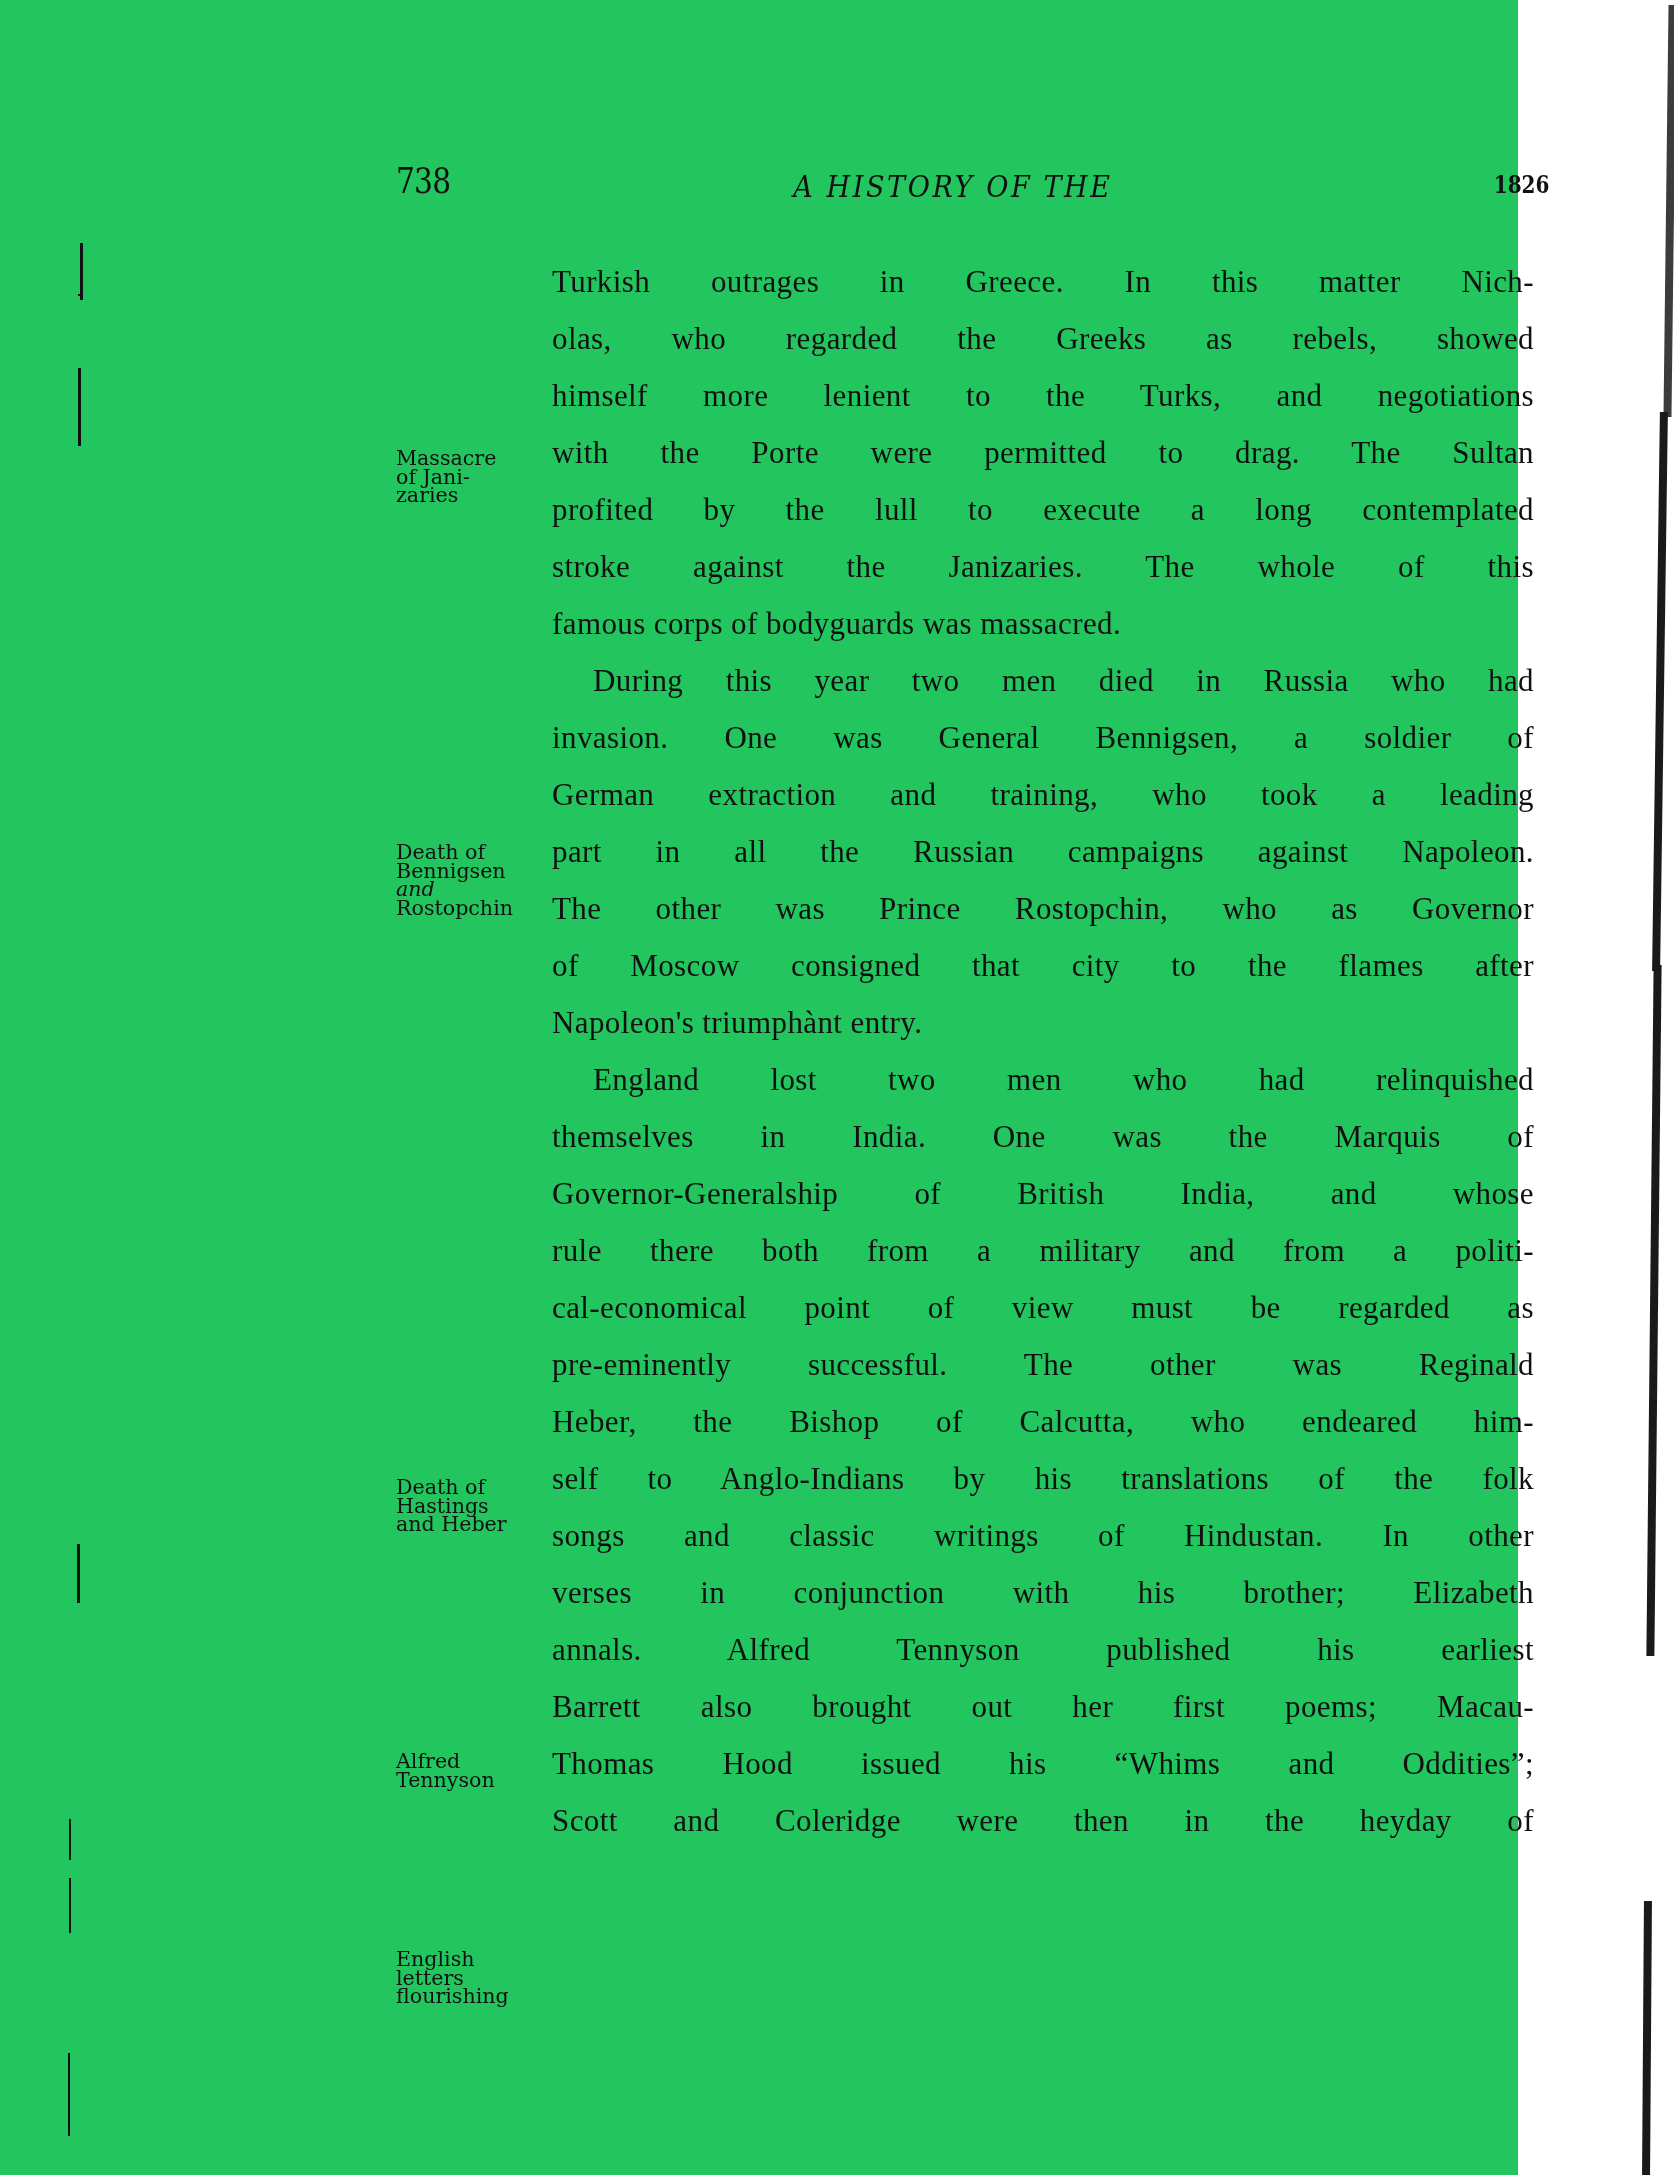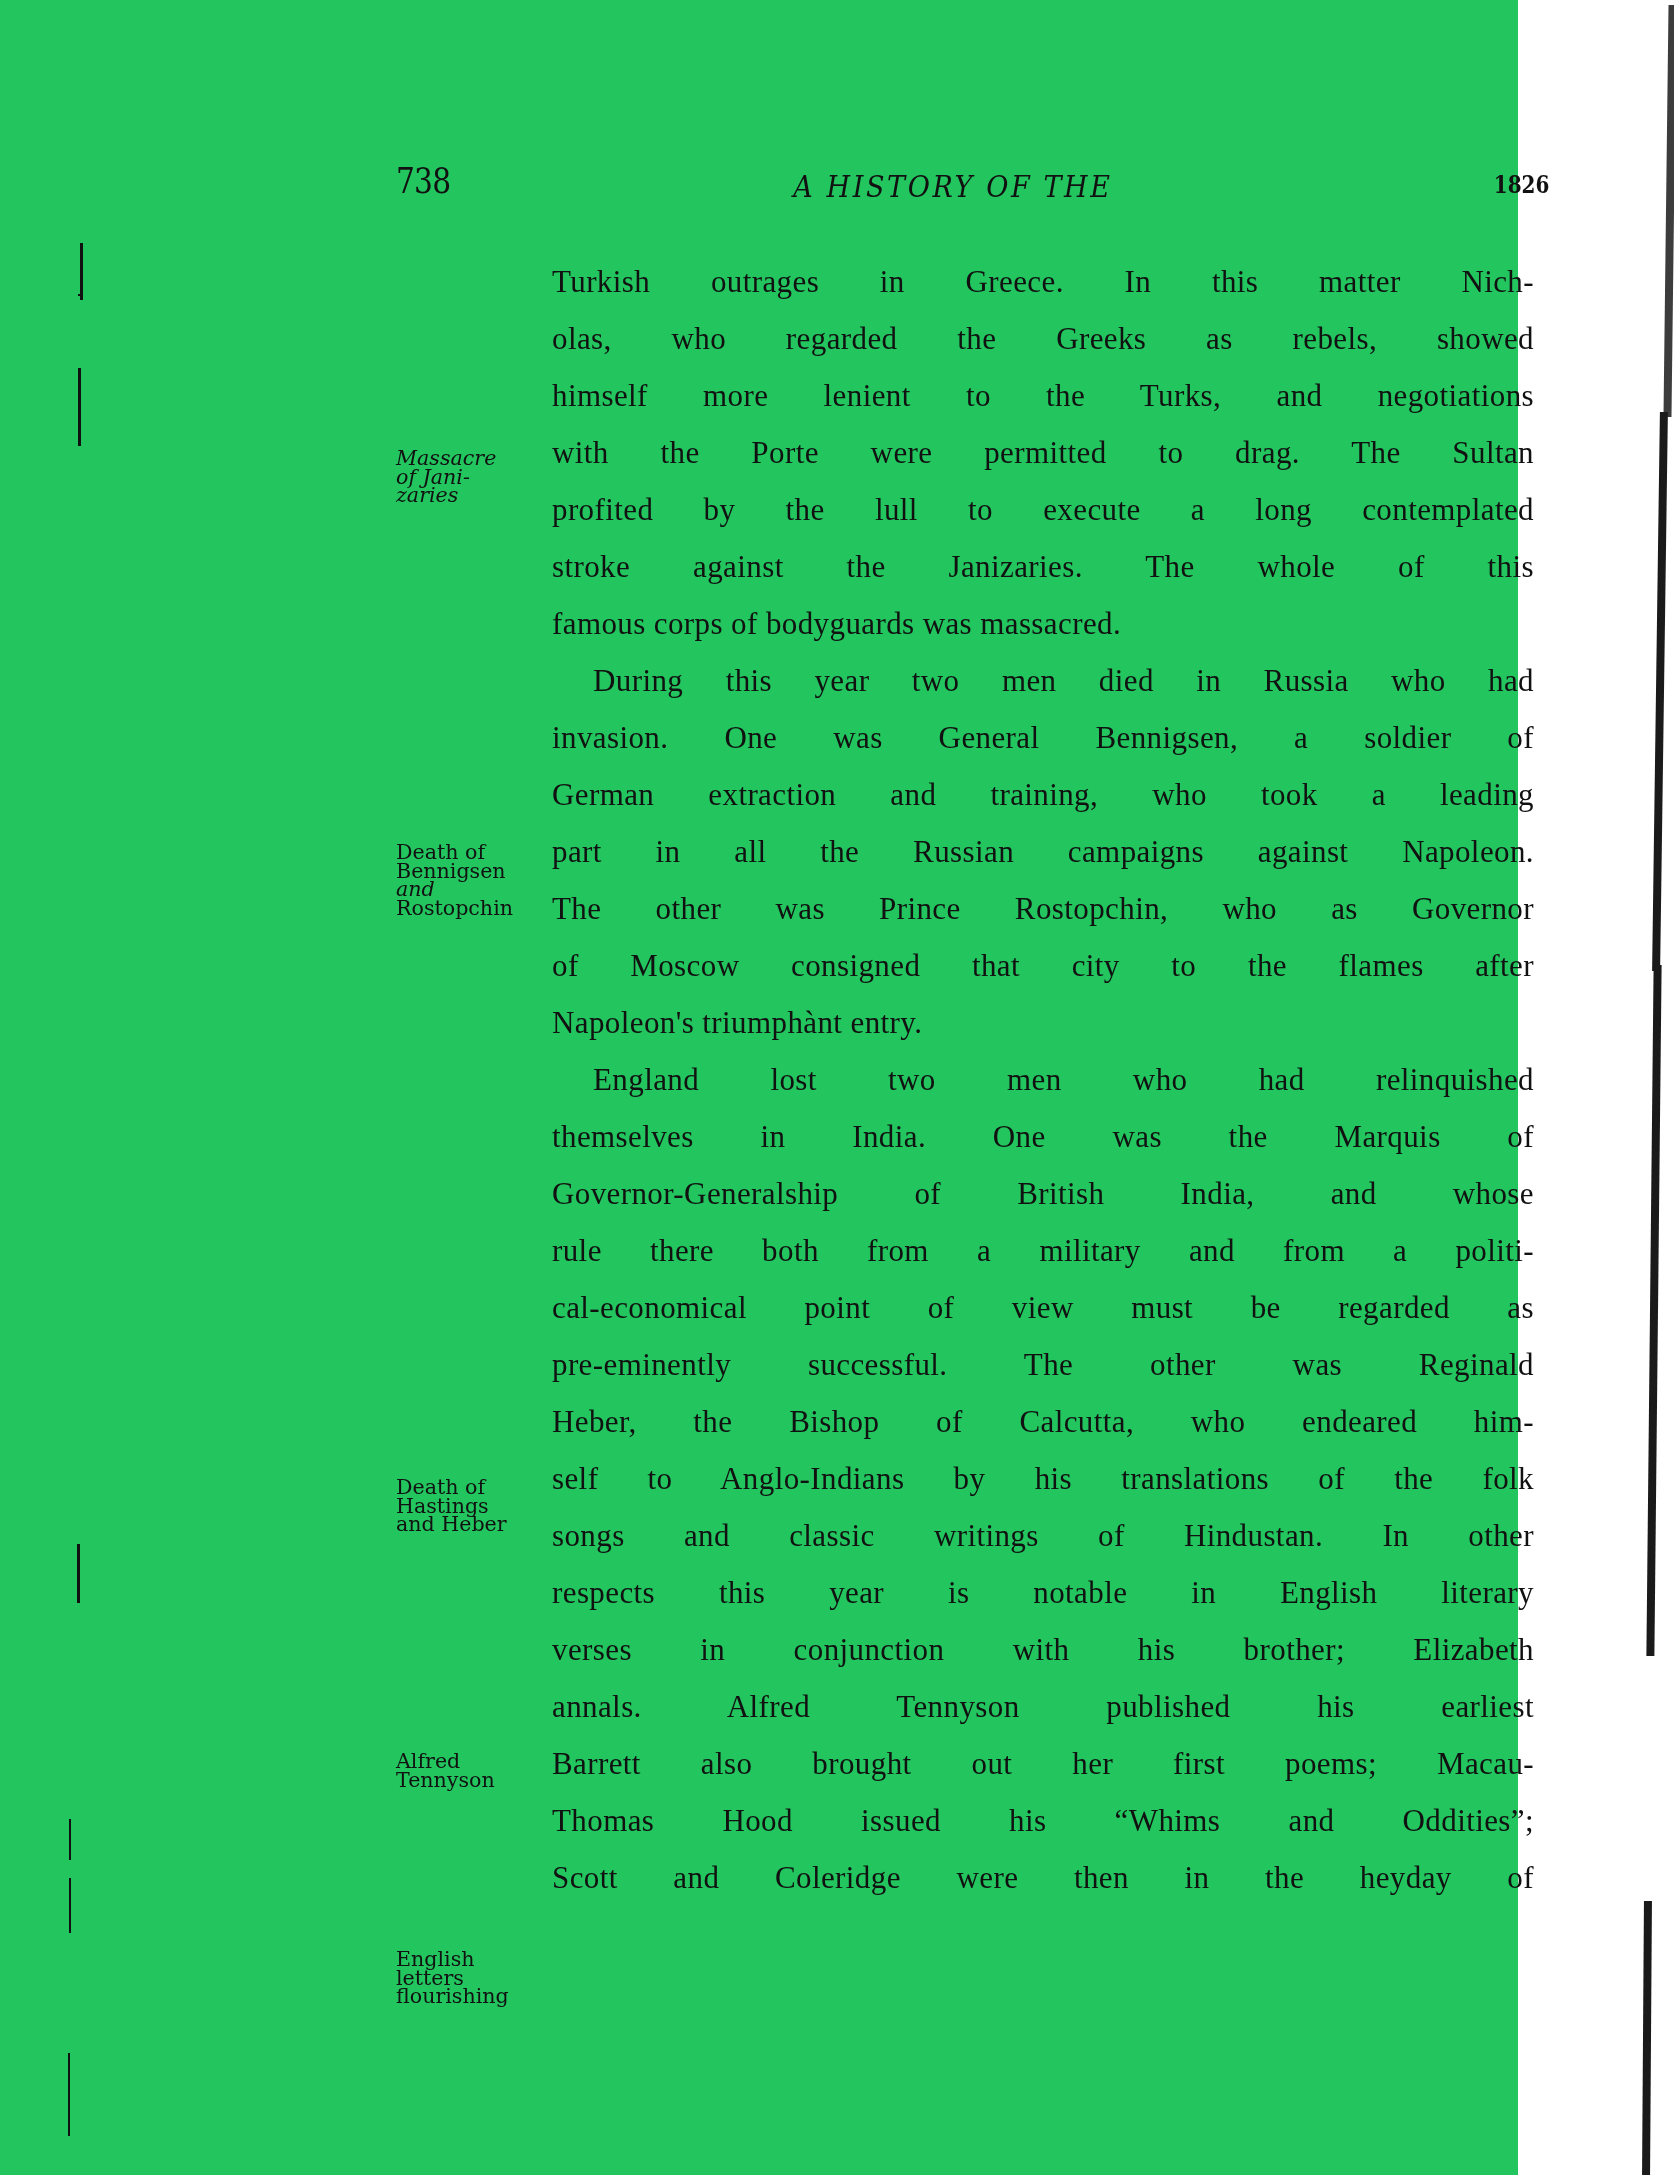--- a/index.html
+++ b/index.html
@@ -54,29 +54,28 @@
     <span class="line last">Napoleon's triumphànt entry.</span>
     <span class="line indent">England lost two men who had relinquished</span>
     <span class="line">themselves in India.  One was the Marquis of</span>
     <span class="line">Governor-Generalship of British India, and whose</span>
     <span class="line">rule there both from a military and from a politi-</span>
     <span class="line">cal-economical point of view must be regarded as</span>
     <span class="line">pre-eminently successful.  The other was Reginald</span>
     <span class="line">Heber, the Bishop of Calcutta, who endeared him-</span>
     <span class="line">self to Anglo-Indians by his translations of the folk</span>
     <span class="line">songs and classic writings of Hindustan.  In other</span>
-    <span class="line">respects this year is notable in English literary</span>
     <span class="line">verses in conjunction with his brother; Elizabeth</span>
     <span class="line">annals.  Alfred Tennyson published his earliest</span>
     <span class="line">Barrett also brought out her first poems; Macau-</span>
     <span class="line">Thomas Hood issued his “Whims and Oddities”;</span>
     <span class="line">Scott and Coleridge were then in the heyday of</span>
   </div>
 
-  <div class="margin-note" style="top:449px;font-style:italic;">
+  <div class="margin-note" style="top:449px;">
     <span>Massacre</span>
     <span>of Jani-</span>
     <span>zaries</span>
   </div>
 
   <div class="margin-note" style="top:843px;">
     <span>Death of</span>
     <span>Bennigsen</span>
     <span class="it">and</span>
     <span>Rostopchin</span>

